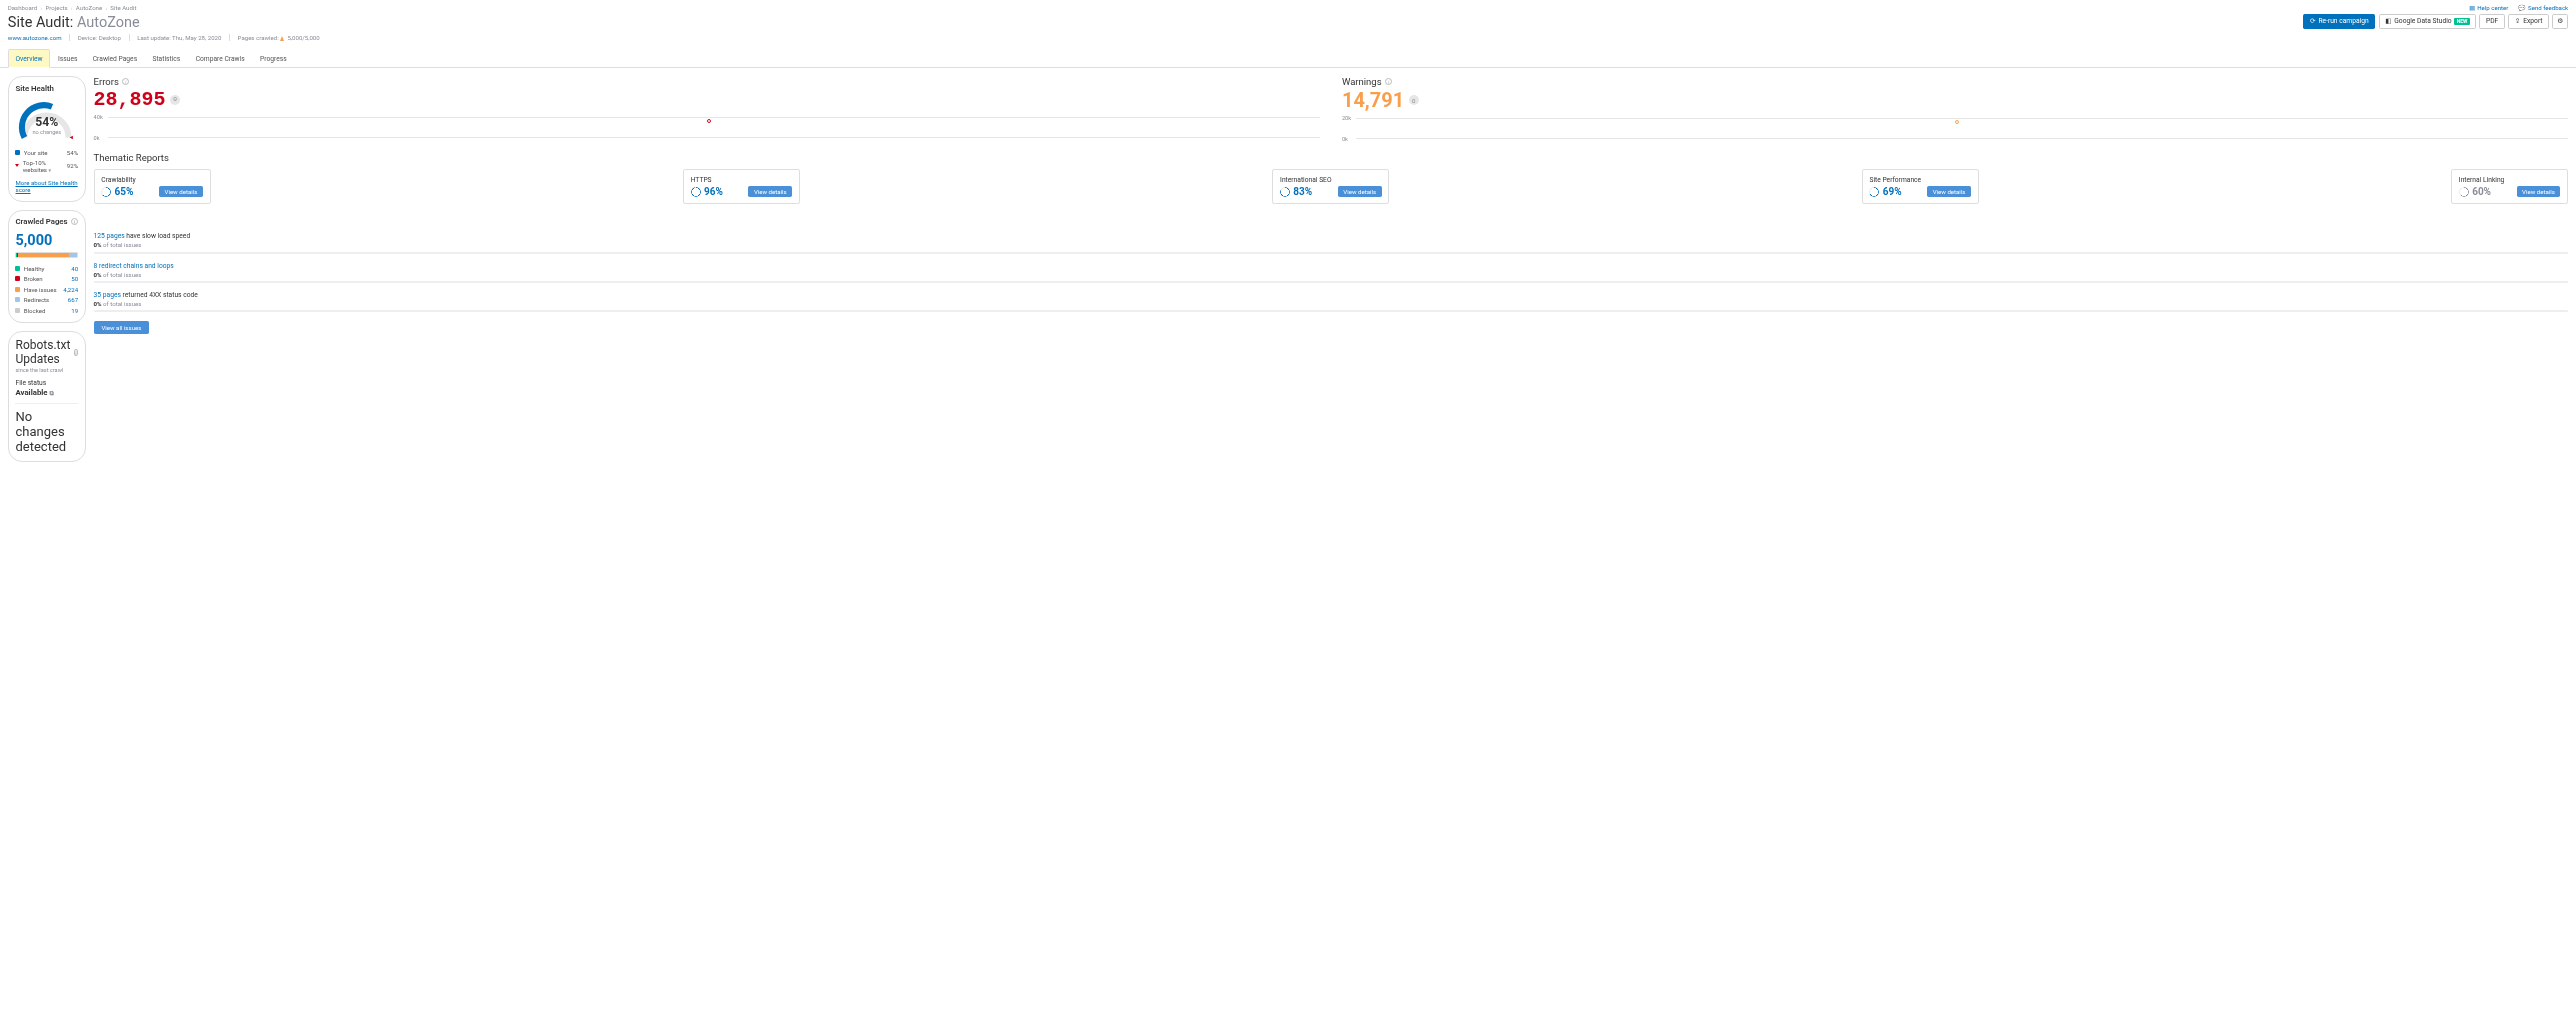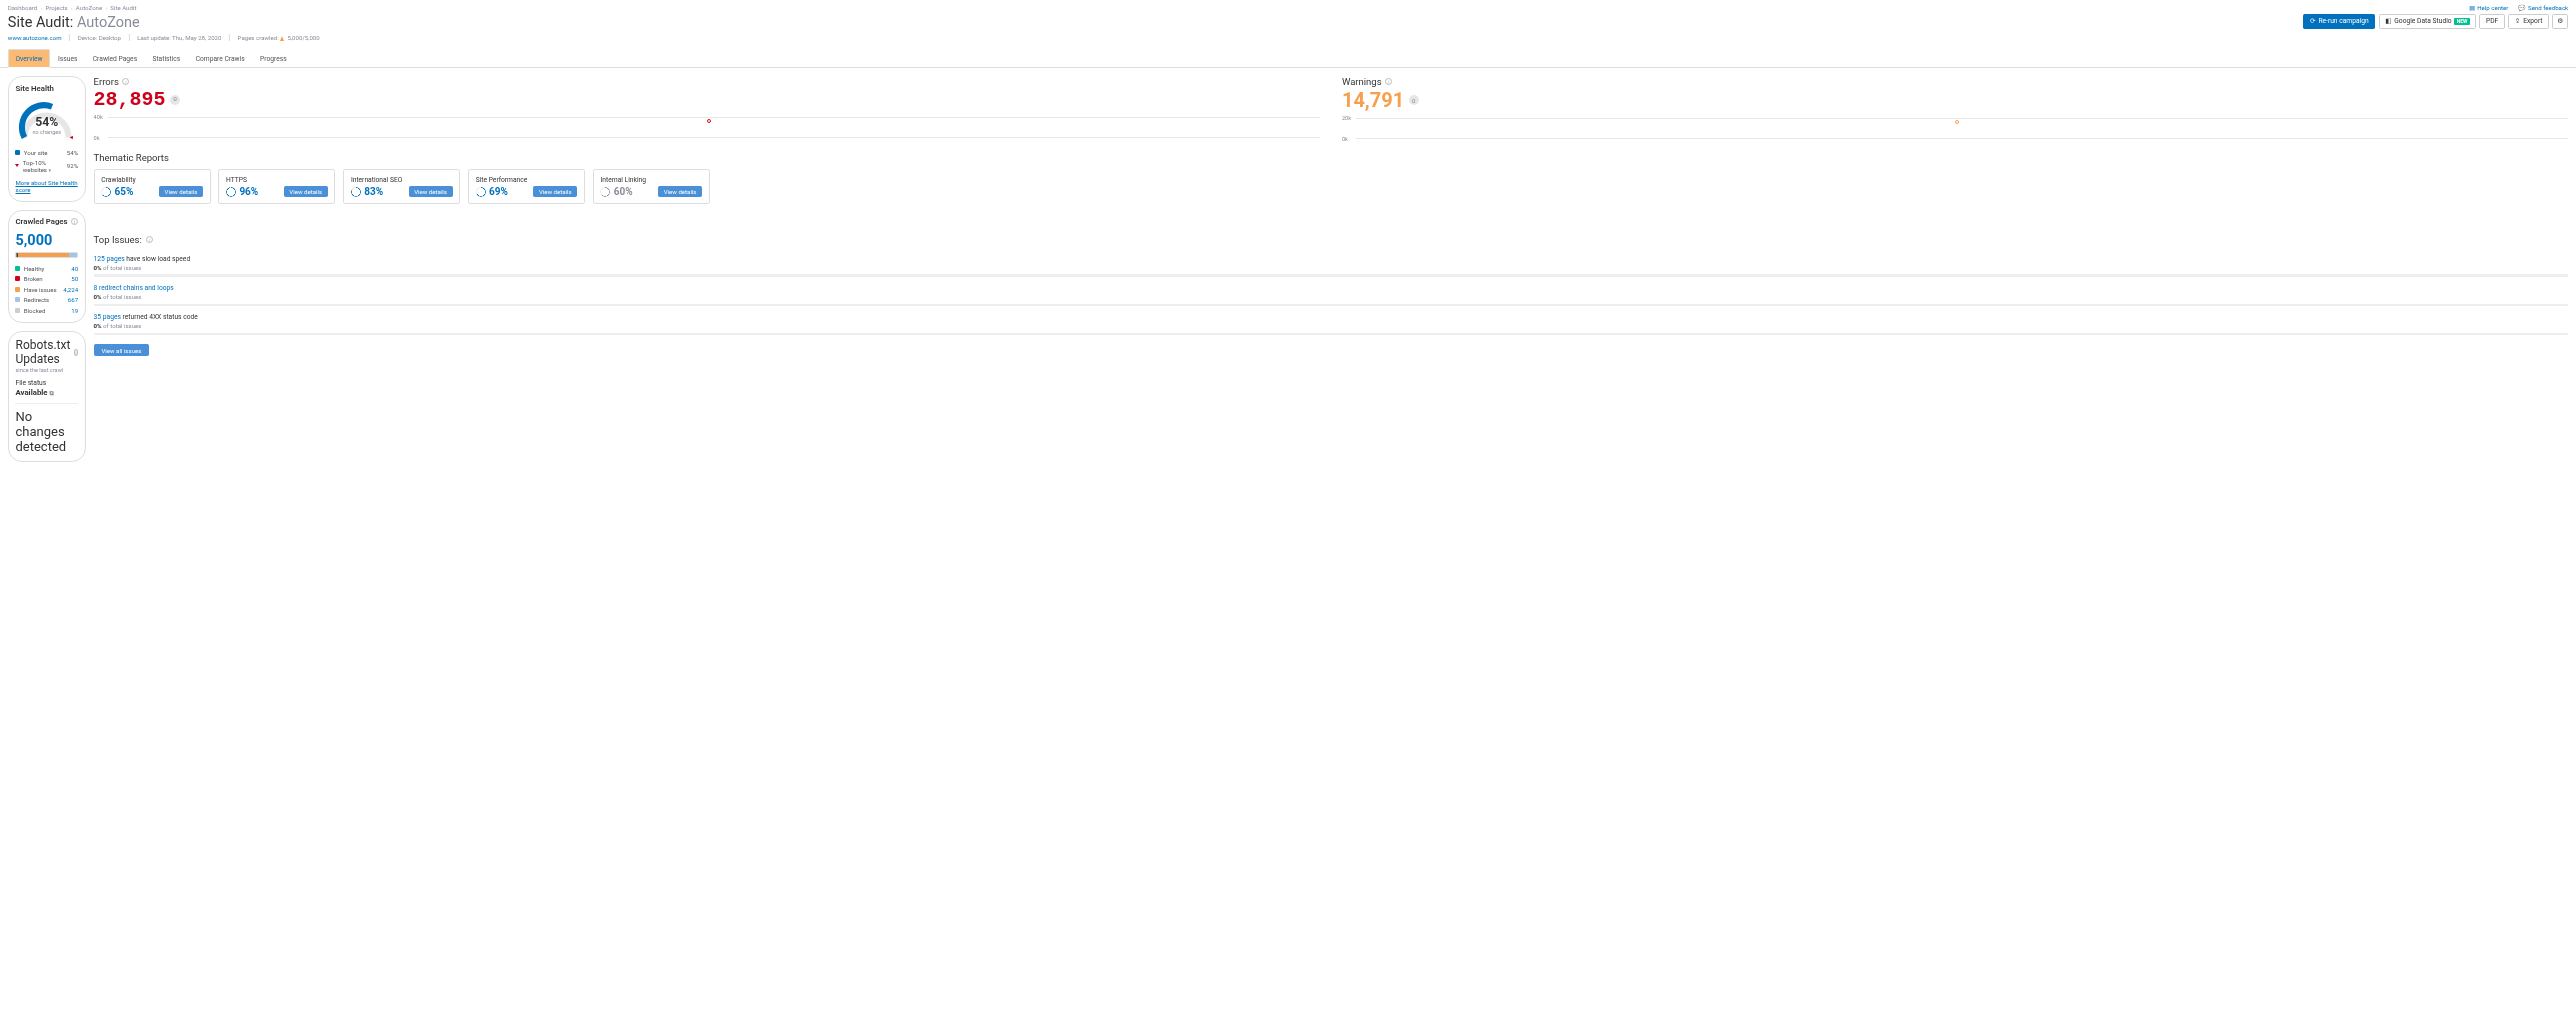--- a/index.html
+++ b/index.html
@@ -26,21 +26,21 @@
 .btn-icon-only { padding: 2.8px 3.9px; }
 .badge-new { background: #00c192; color: #fff; font-size: 5px; padding: 0.6px 2.2px; border-radius: 1.1px; font-weight: bold; }
 
 .meta-row { display: flex; gap: 7.8px; padding: 0 7.8px 7.8px; font-size: 6.1px; color: #898d9a; align-items: center; }
 .meta-row a { color: #0071bc; }
 .meta-row .divider { width: 0.6px; height: 6.7px; background: #ddd; }
 .warn-ico { display: inline-block; width: 0; height: 0; border-left: 2.8px solid transparent; border-right: 2.8px solid transparent; border-bottom: 5px solid #f79f4d; vertical-align: middle; margin-right: 1.7px; }
 
 .tabs { display: flex; padding: 0 7.8px; border-bottom: 0.6px solid #ddd; gap: 0; }
 .tab { padding: 4.4px 6.7px; font-size: 6.7px; color: #555; cursor: pointer; border: 0.6px solid transparent; border-bottom: none; position: relative; top: 0.6px; }
-.tab.active { color: #0071bc; border-color: #ddd; border-bottom: 0.6px solid #fff; background: #fdba74; border-radius: 1.7px 1.7px 0 0; }
+.tab.active { color: #0071bc; border-color: #ddd; border-bottom: 0.6px solid #fff; background: #fef9c3; border-radius: 1.7px 1.7px 0 0; }
 
 .content { display: flex; padding: 7.8px; gap: 7.8px; align-items: flex-start; }
 .sidebar { width: 78px; flex-shrink: 0; display: flex; flex-direction: column; gap: 7.8px; }
 .main { flex: 1; }
 
 .card { border: 0.6px solid #ddd; border-radius: 14px; padding: 6.7px; background: #fff; }
 .card-title { font-size: 7.8px; font-weight: 600; color: #333; margin-bottom: 5.6px; display: flex; align-items: center; gap: 3.3px; }
 .info-ico { display: inline-block; width: 7.2px; height: 7.2px; border: 0.6px solid #bbb; border-radius: 50%; font-size: 5px; color: #bbb; text-align: center; line-height: 6.7px; font-style: italic; }
 
 
@@ -78,21 +78,21 @@
 .mini-chart .axis-label { position: absolute; left: 0; font-size: 5.6px; color: #898d9a; }
 .mini-chart .axis-top { top: -1.1px; }
 .mini-chart .axis-bot { bottom: -1.1px; }
 .mini-chart .line { position: absolute; left: 14.5px; right: 0; height: 0.6px; background: #e6e6e6; }
 .mini-chart .line.top { top: 2.2px; }
 .mini-chart .line.bot { bottom: 2.2px; }
 .mini-chart .dot { position: absolute; width: 3.9px; height: 3.9px; border-radius: 50%; background: #fff; border: 1.1px solid; }
 
 
 .section-title { font-size: 9.5px; font-weight: 400; color: #333; margin-bottom: 6.7px; }
-.thematic-grid { display: flex; flex-wrap: wrap; gap: 7.8px; margin-bottom: 30px; }
+.thematic-grid { display: flex; flex-wrap: wrap; gap: 7.8px; margin-bottom: 24px; justify-content: space-between; }
 .thematic-card { width: 117px; border: 0.6px solid #ddd; border-radius: 2.2px; padding: 5.6px 6.7px; display: flex; flex-direction: column; justify-content: space-between; min-height: 27px; position: relative; }
 .thematic-name { font-size: 6.7px; color: #333; margin-bottom: 2.2px; }
 .thematic-row { display: flex; justify-content: space-between; align-items: center; }
 .thematic-pct { font-size: 10px; font-weight: 700; color: #0071bc; display: flex; align-items: center; gap: 3.3px; }
 .thematic-pct.grey { color: #898d9a; }
 .ring { display: inline-block; width: 10px; height: 10px; border-radius: 50%; }
 .btn-small { background: #4a90d9; color: #fff; padding: 2.2px 5.6px; border-radius: 1.7px; font-size: 6.1px; cursor: pointer; }
 
 
 .top-issues-title { display: flex; align-items: center; gap: 4.4px; margin-bottom: 5.6px; }
@@ -364,24 +364,20 @@
             <span class="thematic-pct grey">
               <span class="ring" style="background: conic-gradient(#898d9a 0deg 216deg, #e6e6e6 216deg 360deg); -webkit-mask: radial-gradient(circle, transparent 55%, black 56%); mask: radial-gradient(circle, transparent 55%, black 56%);"></span>
               <span>60%</span>
             </span>
             <span class="btn-small">View details</span>
           </div>
         </div>
       </div>
 
     
-    <div class="top-issues-title">
-      <span class="section-title" style="margin-bottom:0;">Top Issues:</span>
-      <span class="info-ico">i</span>
-    </div>
     <div id="top-issues">
         <div class="issue-item">
           <div><a class="issue-link">125 pages</a><span style="font-size:6.7px;"> have slow load speed</span></div>
           <div class="issue-sub"><b style="color:#333">0%</b> of total issues</div>
           <div class="issue-bar"></div>
         </div>
         <div class="issue-item">
           <div><a class="issue-link">8 redirect chains and loops</a><span style="font-size:6.7px;"></span></div>
           <div class="issue-sub"><b style="color:#333">0%</b> of total issues</div>
           <div class="issue-bar"></div>

